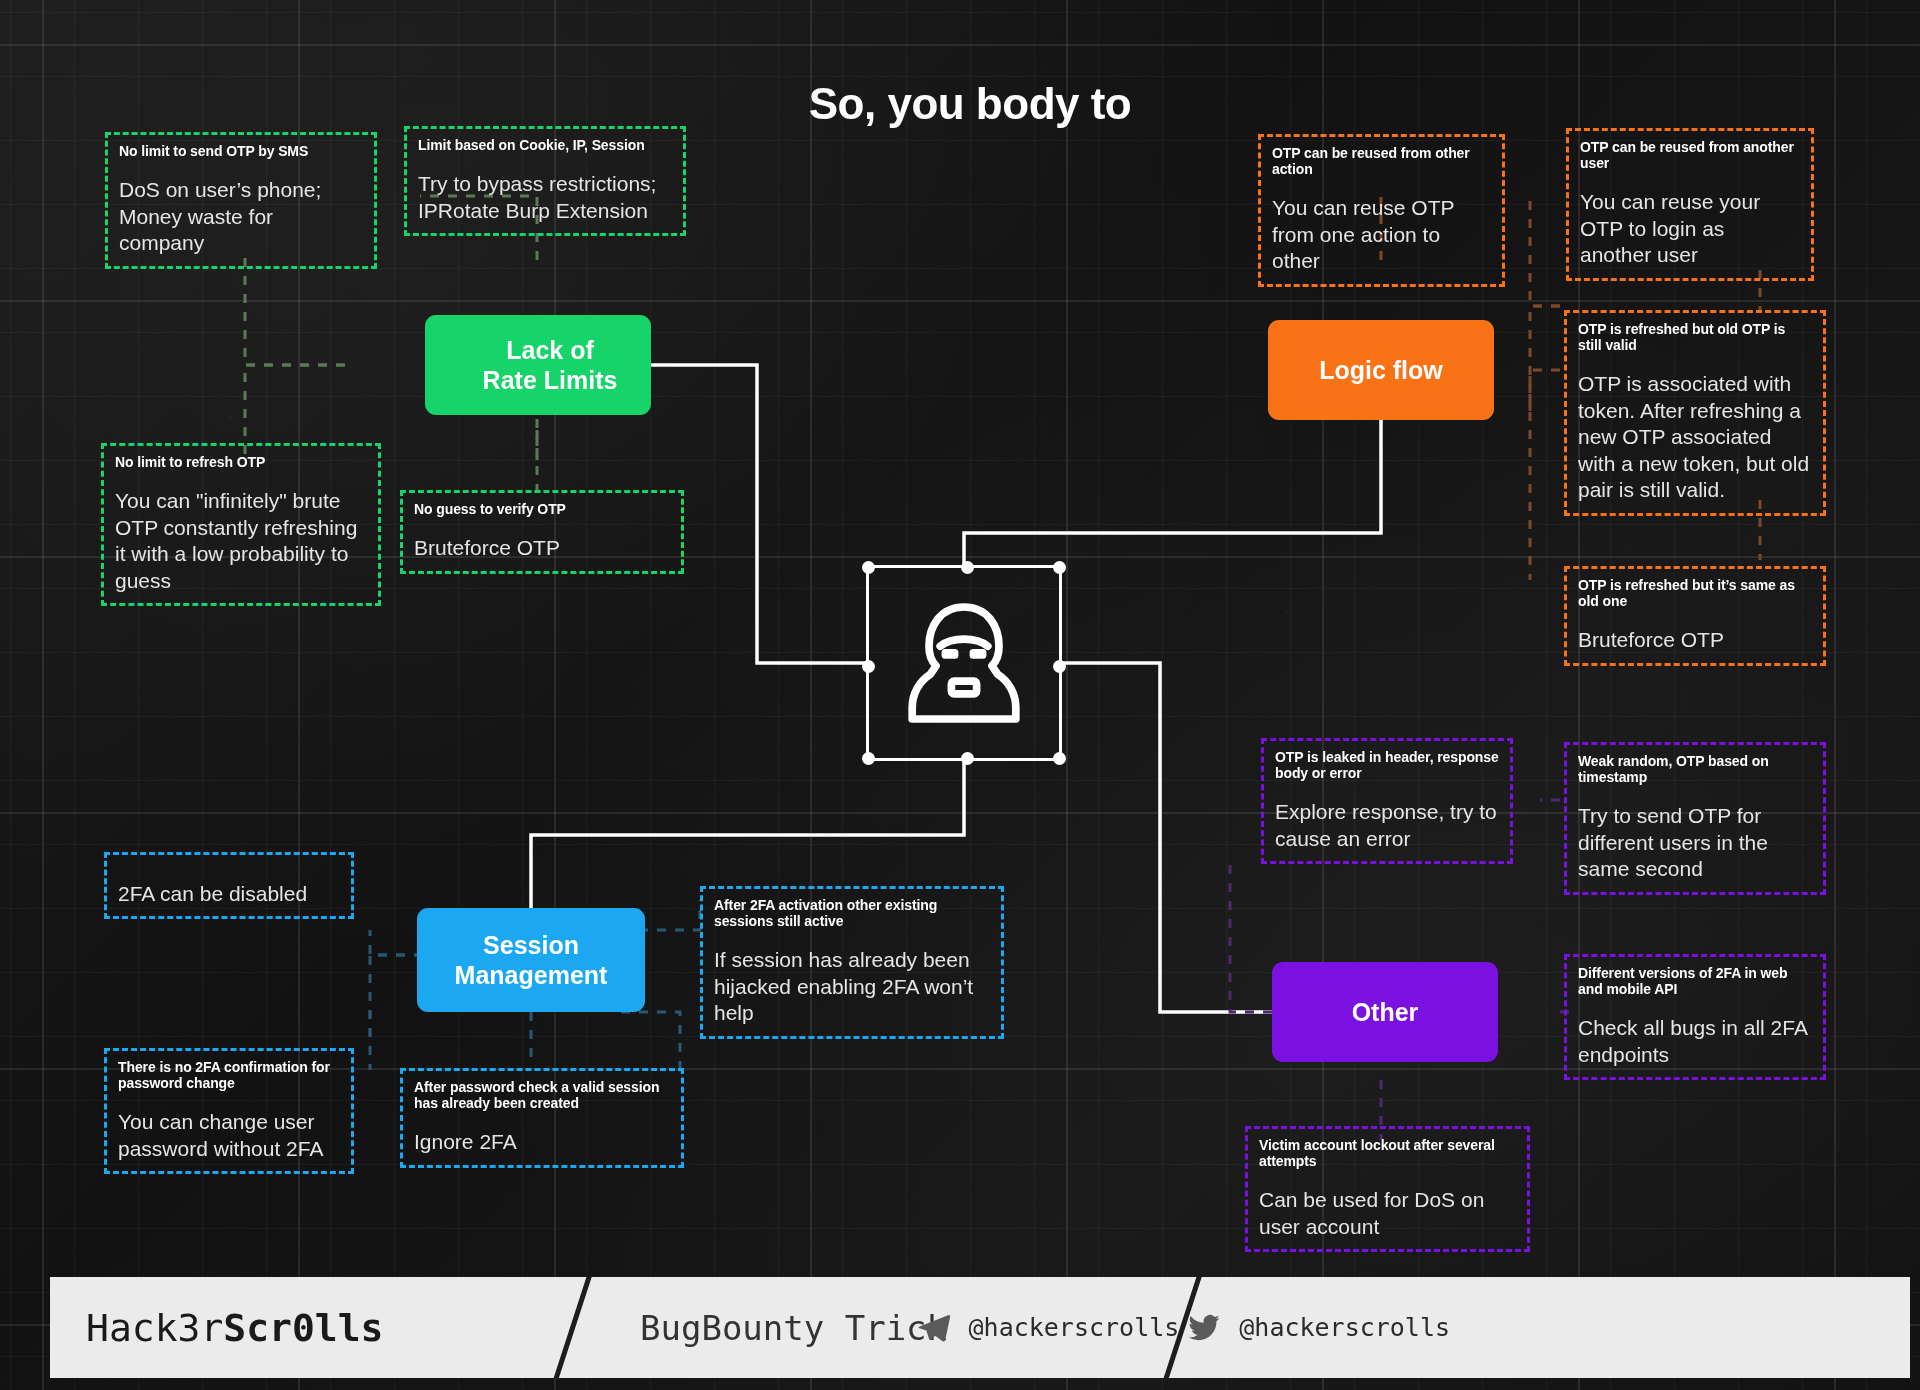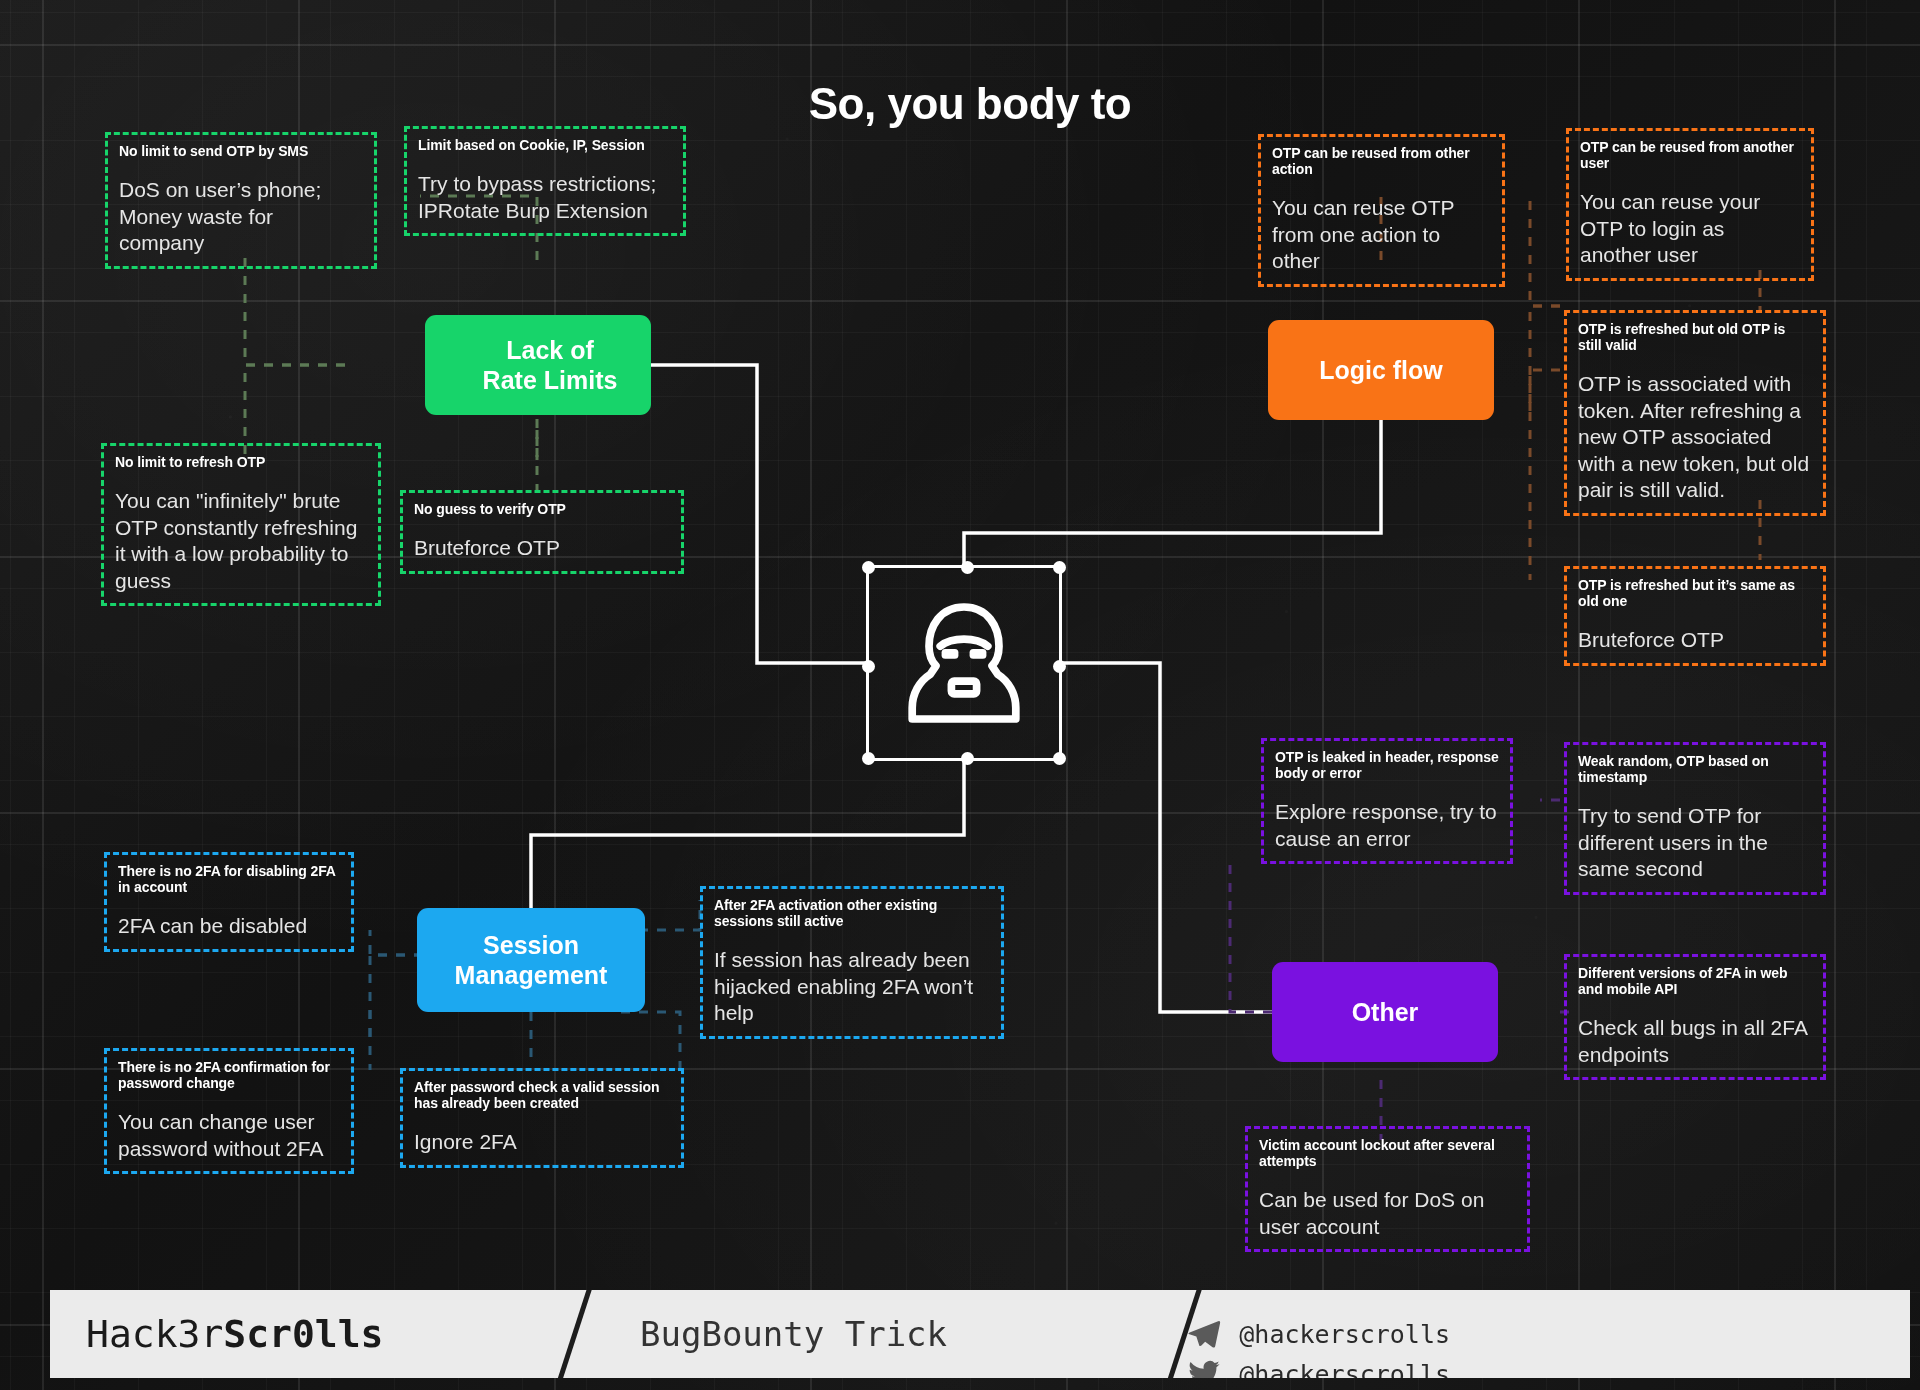--- a/index.html
+++ b/index.html
@@ -123,21 +123,21 @@
     font-weight: normal;
     font-size: 21px;
     line-height: 1.26;
     margin-top: 18px;
   }
 
   
   .footer {
     position: absolute;
     left: 50px; bottom: 12px;
-    width: 1860px; height: 88px;
+    width: 1860px; height: 101px;
     background: #ebebeb;
     overflow: hidden;
   }
   .footer .brand {
     position: absolute; left: 36px; top: 50%;
     transform: translateY(-50%);
     font-family: "DejaVu Sans Mono", monospace;
     font-size: 38px;
     color: #1a1a1a;
     white-space: nowrap;
@@ -155,21 +155,21 @@
   .footer .slash {
     position: absolute;
     top: -14px;
     width: 5px; height: 130px;
     background: #1d1d1d;
     transform: rotate(18deg);
   }
   .footer .social {
     position: absolute; right: 460px; top: 50%;
     transform: translateY(-50%);
-    display: flex; flex-direction: column; gap: 6px; margin-top: 20px;
+    display: flex; gap: 6px;
   }
   .footer .srow { display: flex; align-items: center; gap: 16px; }
   .footer .shandle {
     font-family: "DejaVu Sans Mono", monospace;
     font-size: 25px;
     color: #2a2a2a;
     white-space: nowrap;
   }
 </style>
 </head>
@@ -301,21 +301,20 @@
     <div class="nt">OTP is refreshed but old OTP is still valid</div>
     <div class="nd">OTP is associated with token. After refreshing a new OTP associated with a new token, but old pair is still valid.</div>
   </div>
 
   <div class="note" style="left:1564px; top:566px; width:262px; border-color:#f97316;">
     <div class="nt">OTP is refreshed but it’s same as old one</div>
     <div class="nd">Bruteforce OTP</div>
   </div>
 
   <div class="note" style="left:104px; top:852px; width:250px; border-color:#1ca8f0;">
-    <div class="nt">There is no 2FA for disabling 2FA in account</div>
     <div class="nd">2FA can be disabled</div>
   </div>
 
   <div class="note" style="left:104px; top:1048px; width:250px; border-color:#1ca8f0;">
     <div class="nt">There is no 2FA confirmation for password change</div>
     <div class="nd">You can change user password without 2FA</div>
   </div>
 
   <div class="note" style="left:700px; top:886px; width:304px; border-color:#1ca8f0;">
     <div class="nt">After 2FA activation other existing sessions still active</div>

